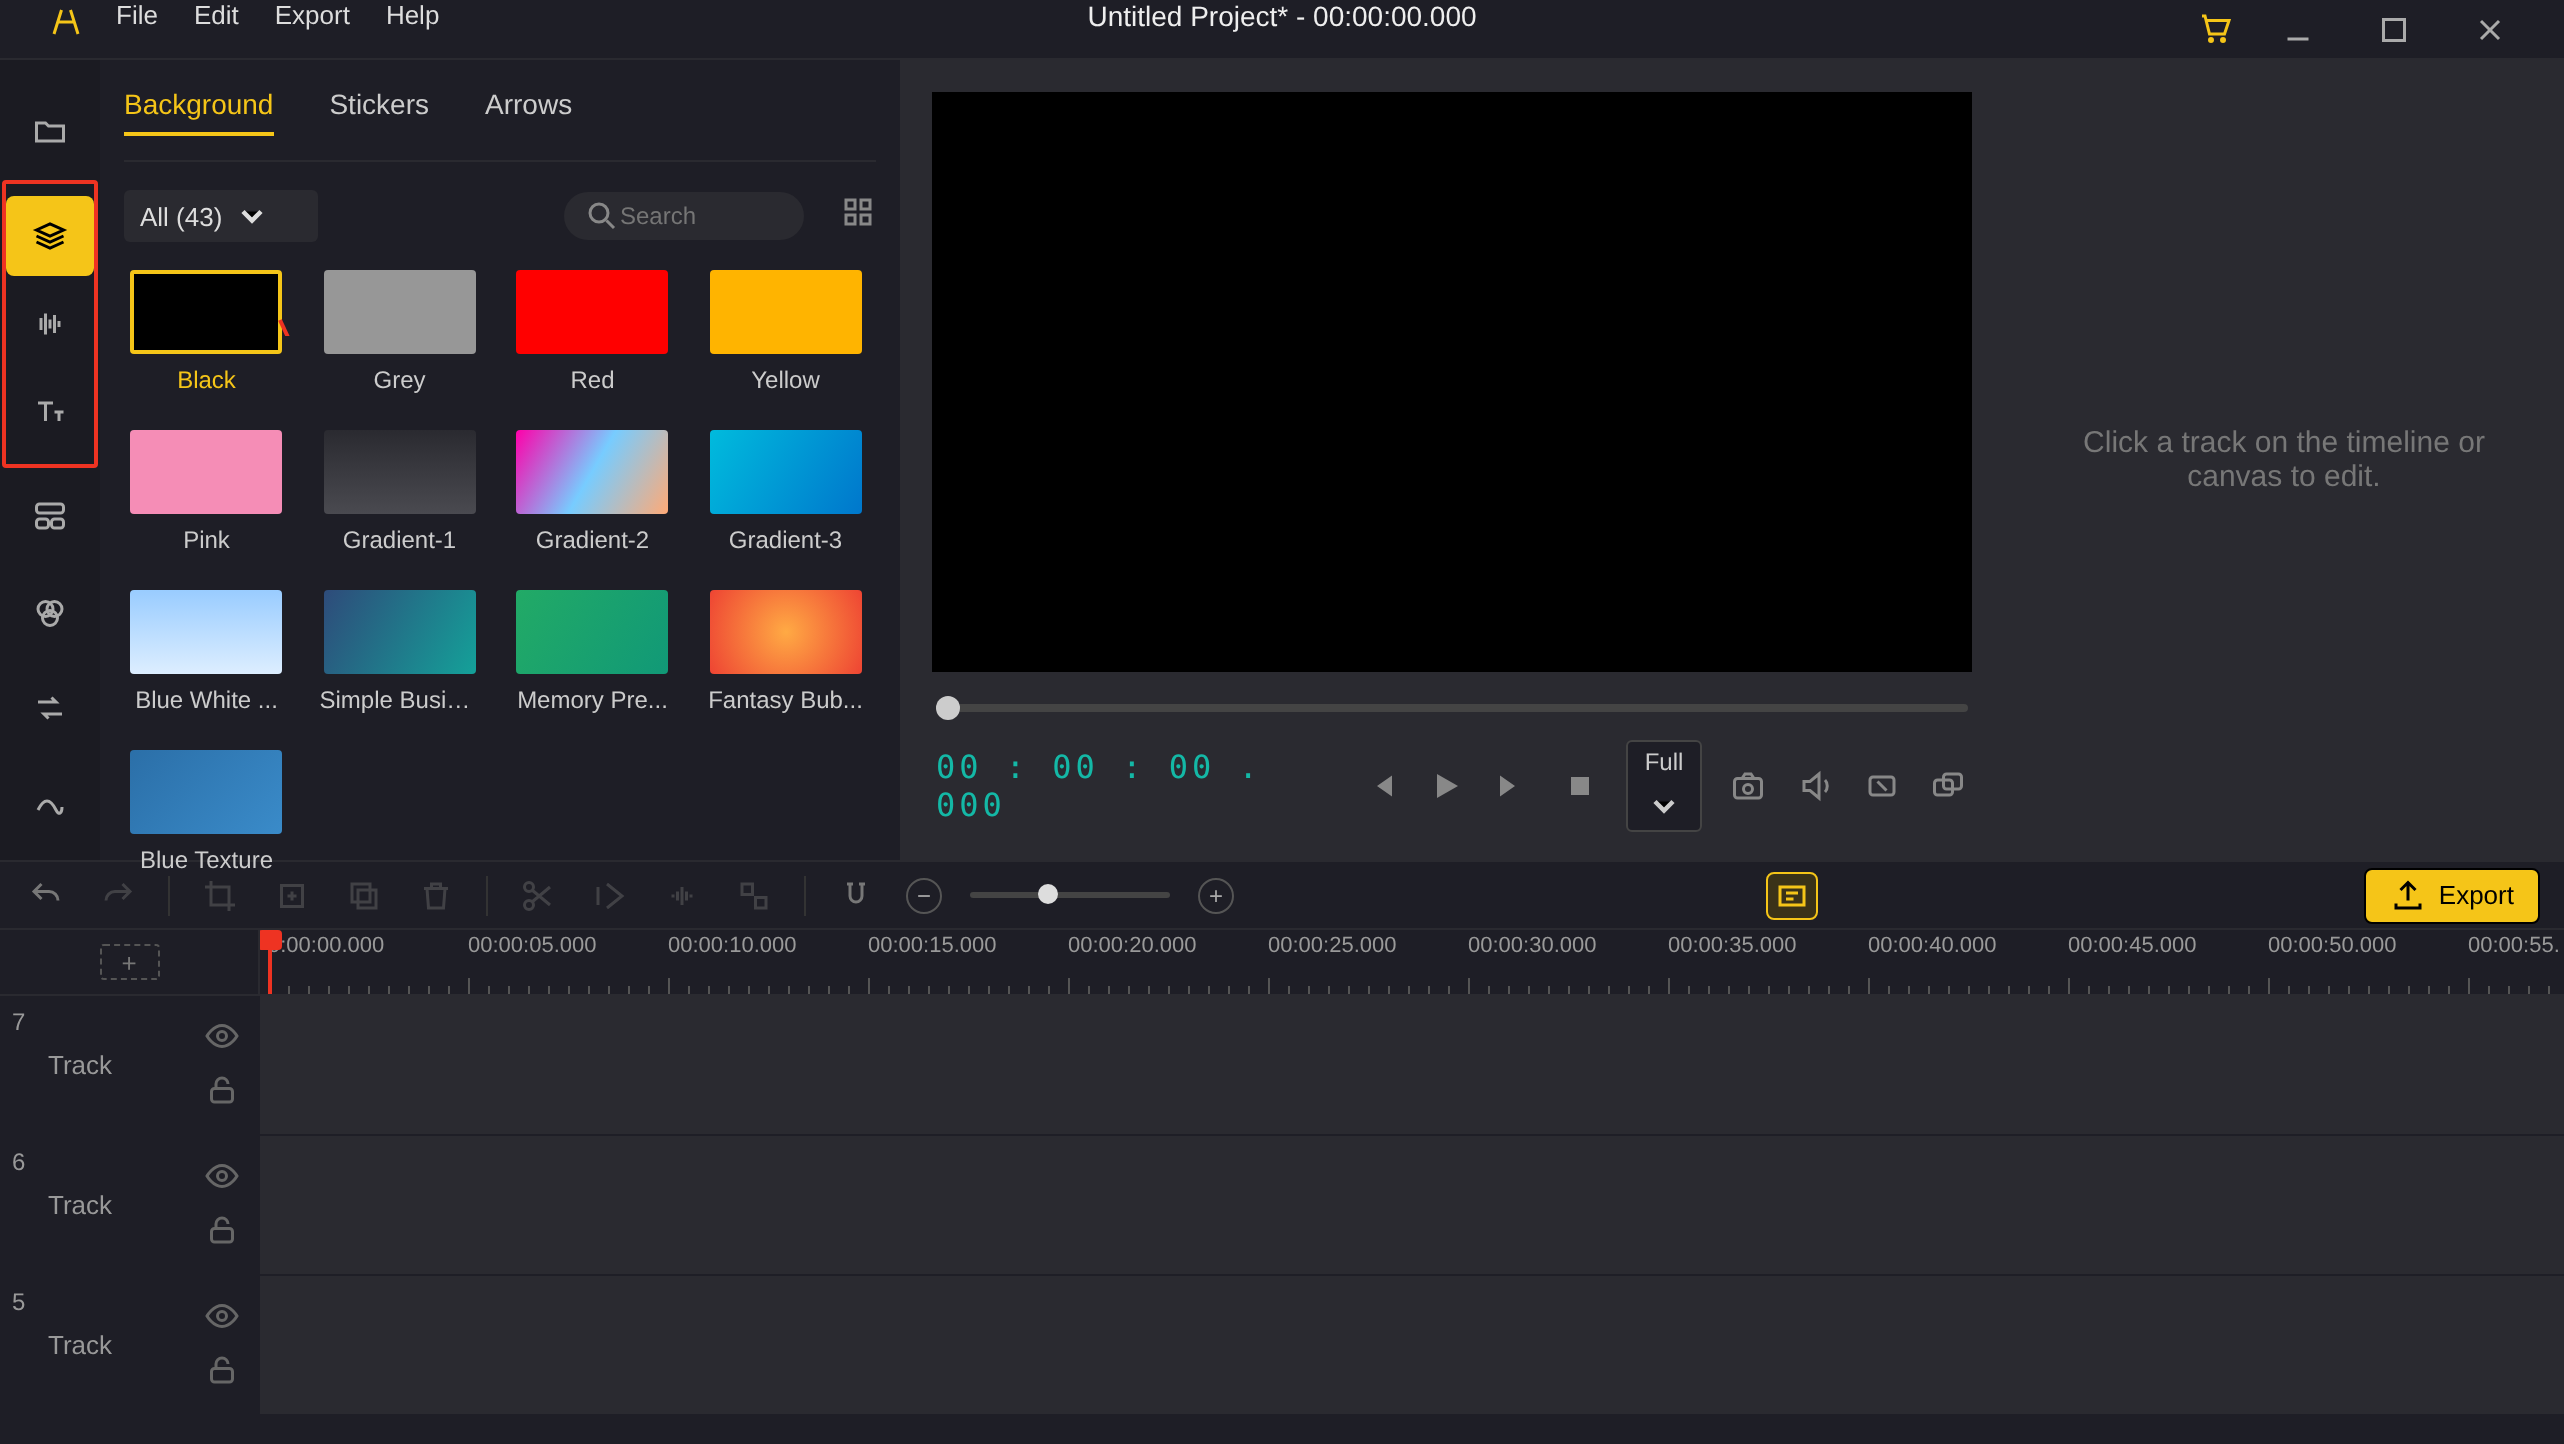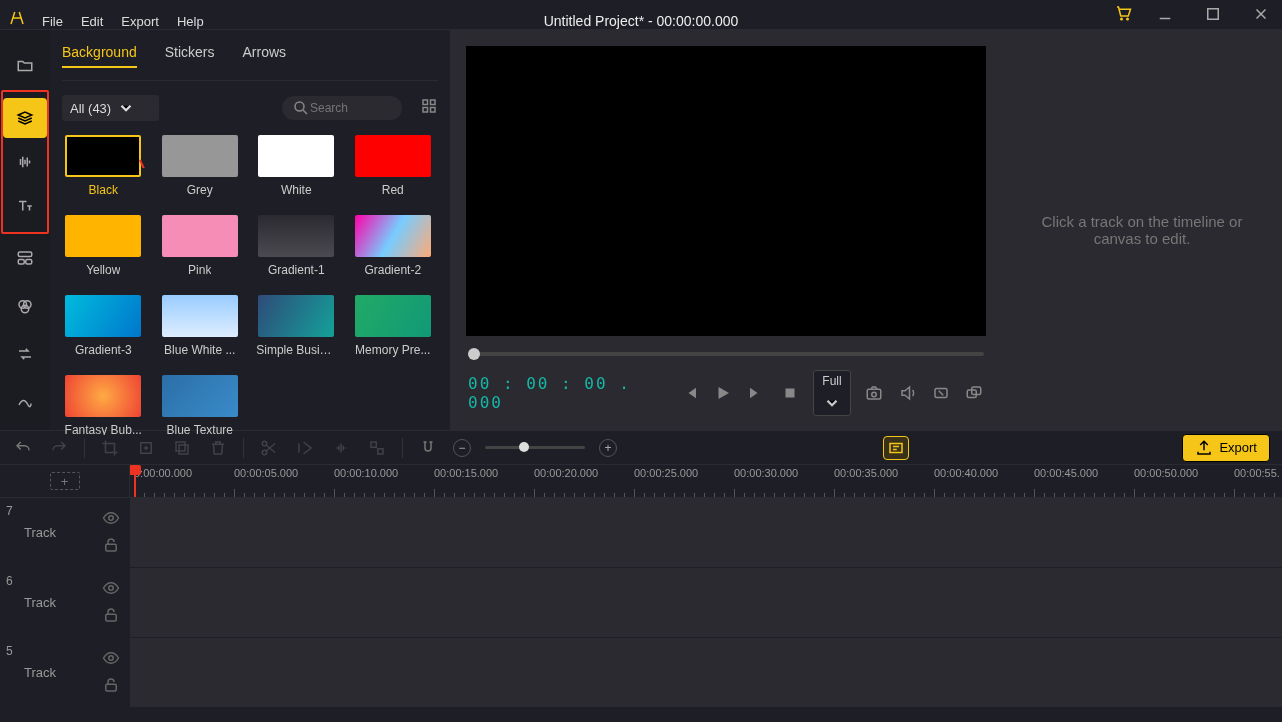--- a/index.html
+++ b/index.html
@@ -1,18 +1,18 @@
 <!DOCTYPE html>
 <html><head>
 <meta charset="utf-8">
 <style>
 * { margin: 0; padding: 0; box-sizing: border-box; font-family: -apple-system, BlinkMacSystemFont, "Segoe UI", sans-serif; }
 body { background: #1e1e26; color: #ccc; width: 1282px; height: 722px; overflow: hidden; position: relative; }
 
-.titlebar { height: 30px; background: #1e1e26; display: flex; align-items: flex-end; padding: 0 6px; border-bottom: 1px solid #2a2a30; }
+.titlebar { height: 30px; background: #1e1e26; display: flex; align-items: flex-start; padding: 0 22px; border-bottom: 1px solid #2a2a30; }
 .logo { width: 22px; height: 22px; color: #f5c518; margin-right: 14px; display: flex; align-items: center; justify-content: center; }
 .menu { display: flex; gap: 18px; font-size: 13px; color: #ddd; }
 .menu span { cursor: pointer; }
 .title-center { position: absolute; left: 50%; transform: translateX(-50%); font-size: 14px; color: #eee; }
 .title-right { margin-left: auto; display: flex; align-items: center; gap: 18px; }
 .win-btn { width: 30px; height: 30px; display: flex; align-items: center; justify-content: center; color: #aaa; cursor: pointer; }
 .cart { color: #f5c518; font-size: 14px; }
 
 .main-area { display: flex; height: 400px; }
 .sidebar { width: 50px; background: #1b1b22; display: flex; flex-direction: column; align-items: center; padding-top: 12px; gap: 0; }
@@ -204,24 +204,20 @@
           </svg></span>
     </div>
     <div class="bg-grid" id="bg-grid">
         <div class="bg-item selected">
           <div class="bg-swatch selected" style="background:#000"></div>
           <div class="bg-label">Black</div>
         </div>
         <div class="bg-item">
           <div class="bg-swatch" style="background:#979797"></div>
           <div class="bg-label">Grey</div>
-        </div>
-        <div class="bg-item">
-          <div class="bg-swatch" style="background:#fff"></div>
-          <div class="bg-label">White</div>
         </div>
         <div class="bg-item">
           <div class="bg-swatch" style="background:#ff0000"></div>
           <div class="bg-label">Red</div>
         </div>
         <div class="bg-item">
           <div class="bg-swatch" style="background:#ffb400"></div>
           <div class="bg-label">Yellow</div>
         </div>
         <div class="bg-item">

